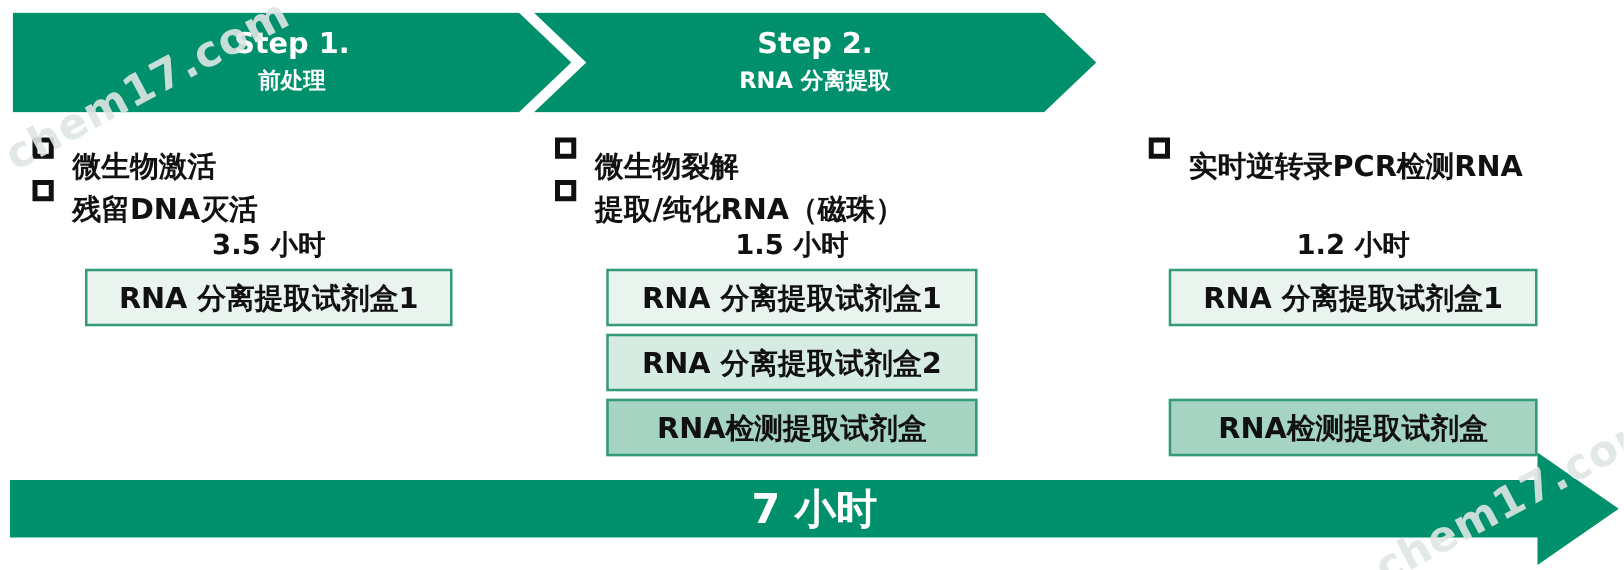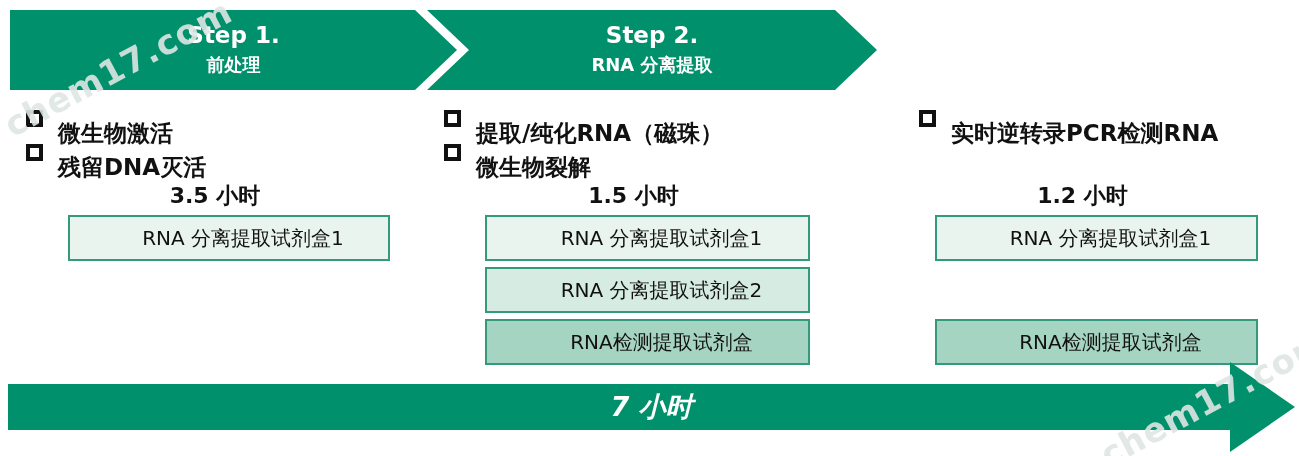--- a/index.html
+++ b/index.html
@@ -39,37 +39,37 @@
   
   .duration{position:absolute;top:181px;height:26px;text-align:center;
             font-size:22px;font-weight:bold;color:var(--ink);}
   #dur1{left:68px;width:294px;}
   #dur2{left:485px;width:297px;}
   #dur3{left:935px;width:295px;}
 
   
   .kit{position:absolute;height:42px;border:2px solid var(--border);
        display:flex;align-items:center;justify-content:center;
-       font-size:20px;font-weight:normal;color:var(--ink);padding-left:28px;}
+       font-size:23px;font-weight:bold;color:var(--ink);}
   .col1{left:68px;width:290px;}
   .col2{left:485px;width:293px;}
   .col3{left:935px;width:291px;}
   .row1{top:215px;}
   .row2{top:267px;}
   .row3{top:319px;}
   .tone-light{background:var(--bg1);}
   .tone-mid{background:var(--bg2);}
   .tone-dark{background:var(--bg3);}
 
   
   #total-arrow{position:absolute;left:8px;top:362px;width:1290px;height:94px;background:var(--green);
     clip-path:polygon(0 22px,1222px 22px,1222px 0,1287px 45px,1222px 90px,1222px 68px,0 68px);}
   #total-label{position:absolute;left:0;top:22px;width:1287px;height:46px;
     display:flex;align-items:center;justify-content:center;
-    color:#ffffff;font-size:27px;font-weight:bold;font-style:italic;}
+    color:#ffffff;font-size:33px;font-weight:bold;}
 
   
   .watermark{position:absolute;font-size:34px;font-weight:bold;letter-spacing:1px;
     color:rgba(222,230,227,0.9);transform:rotate(-28deg);white-space:nowrap;pointer-events:none;}
   #wm-topleft{left:-8px;top:48px;}
   #wm-bottomright{left:1088px;top:378px;}
 </style>
 </head>
 <body>
 
@@ -90,25 +90,25 @@
       <span class="bullet-text">微生物激活</span>
     </div>
     <div class="bullet-row">
       <span class="bullet-square"></span>
       <span class="bullet-text">残留DNA灭活</span>
     </div>
   </div>
   <div id="bullets2" class="bullets">
     <div class="bullet-row">
       <span class="bullet-square"></span>
-      <span class="bullet-text">提取/纯化RNA（磁珠）</span>
+      <span class="bullet-text">微生物裂解</span>
     </div>
     <div class="bullet-row">
       <span class="bullet-square"></span>
-      <span class="bullet-text">微生物裂解</span>
+      <span class="bullet-text">提取/纯化RNA（磁珠）</span>
     </div>
   </div>
   <div id="bullets3" class="bullets">
     <div class="bullet-row">
       <span class="bullet-square"></span>
       <span class="bullet-text">实时逆转录PCR检测RNA</span>
     </div>
   </div>
 
   <div id="dur1" class="duration">3.5 小时</div>

